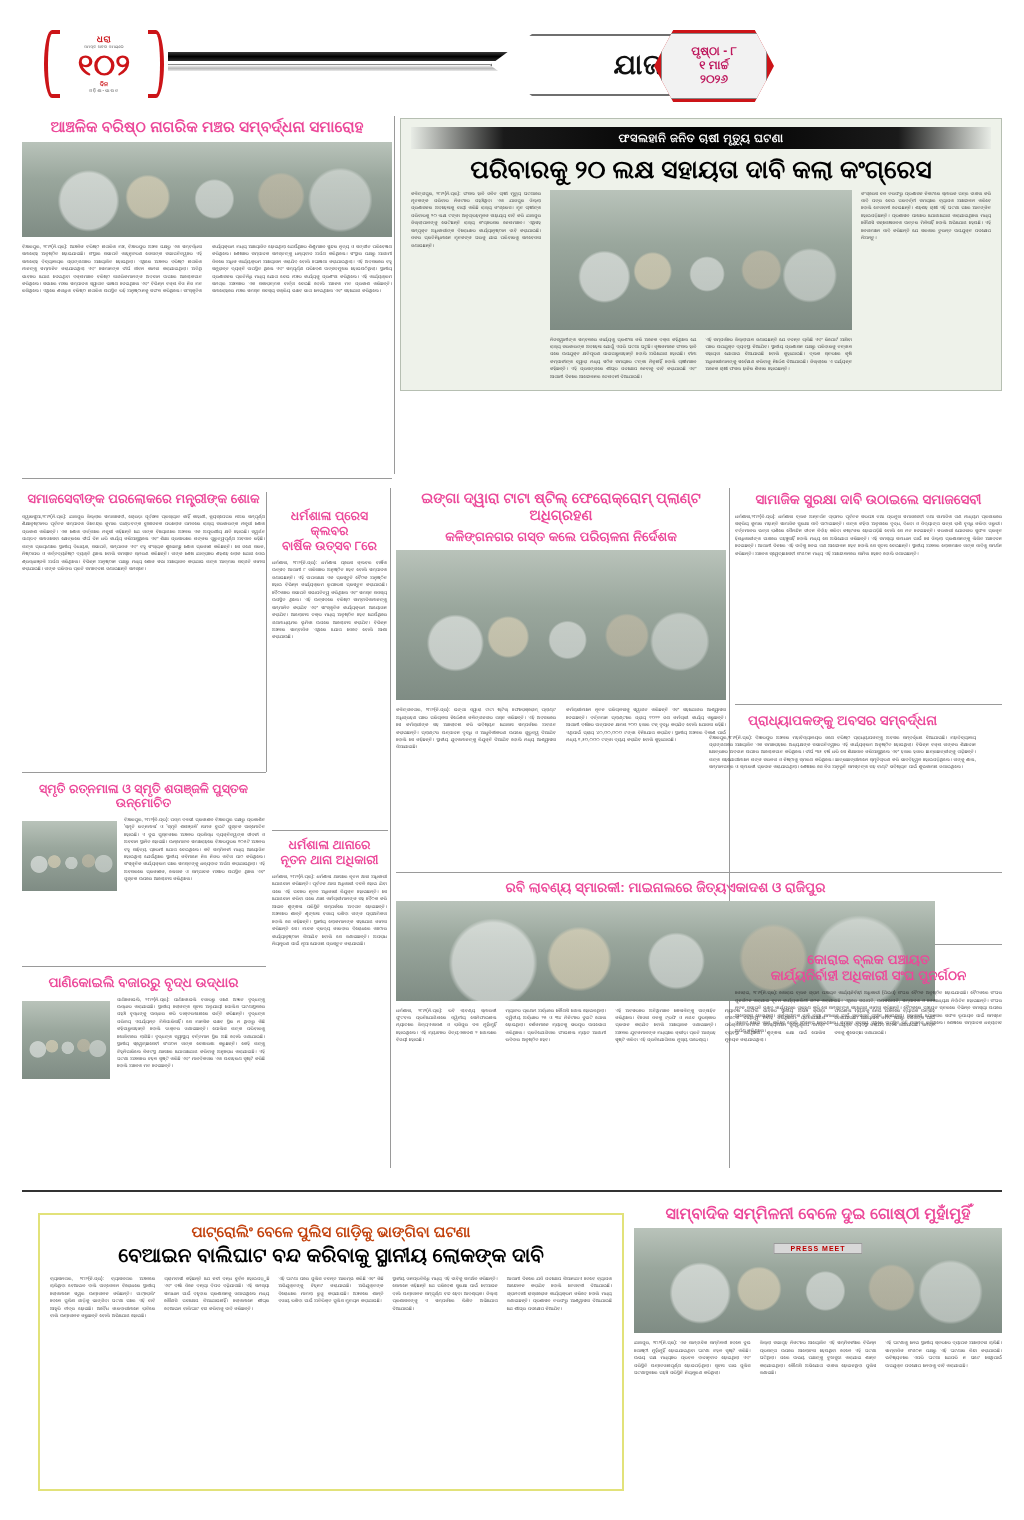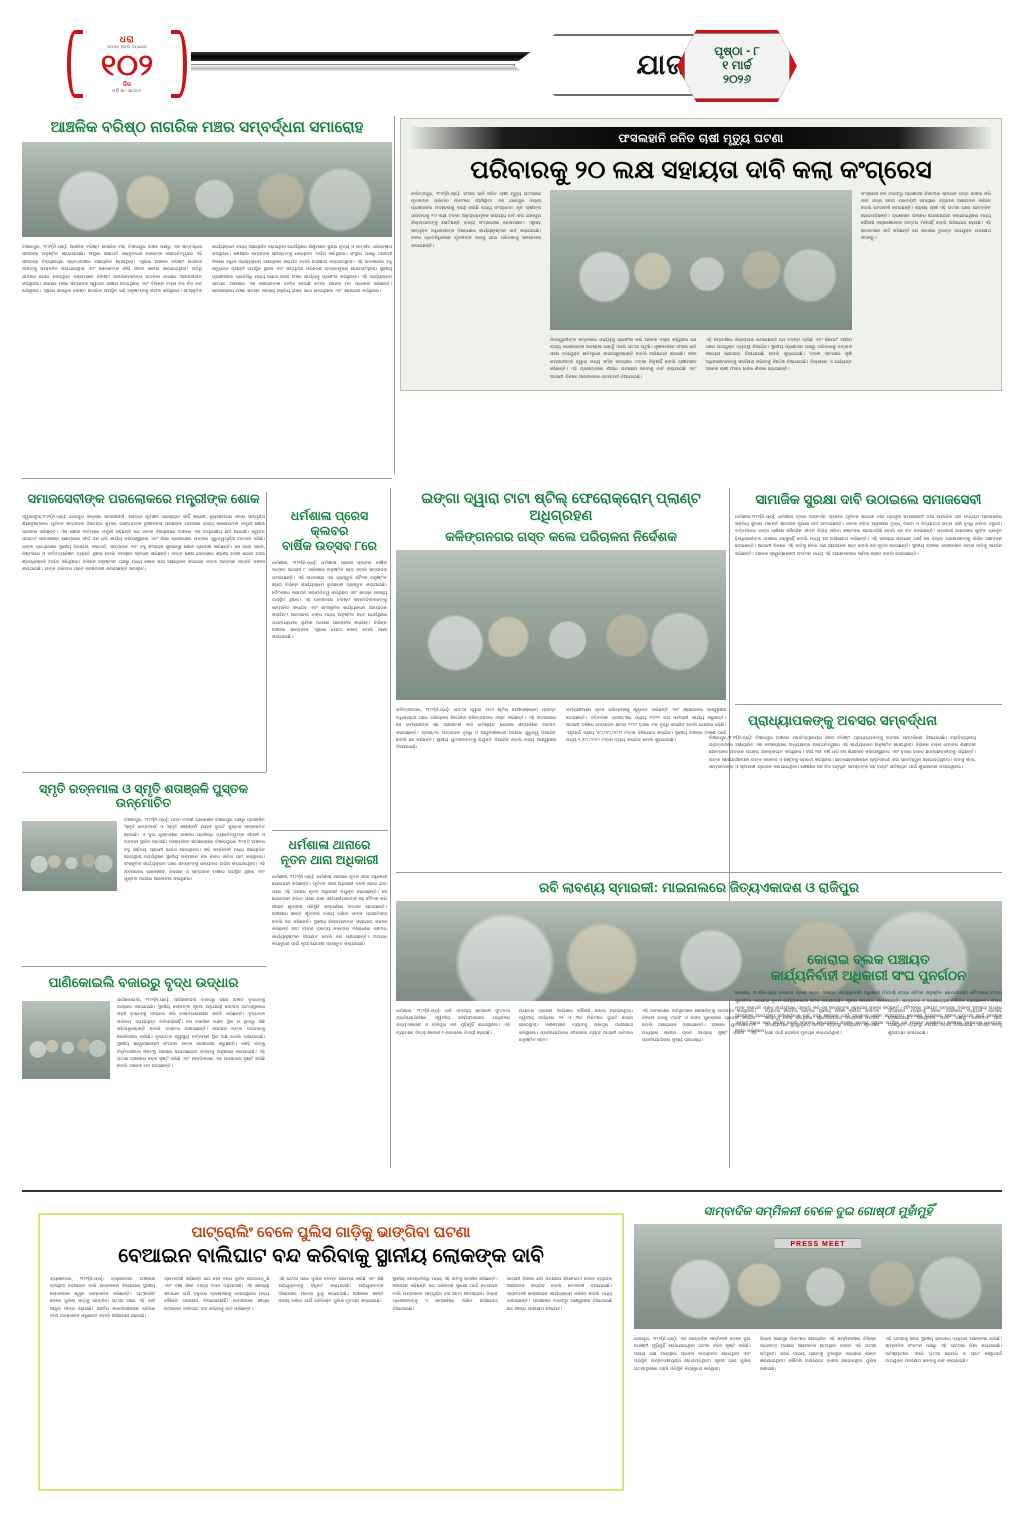--- a/index.html
+++ b/index.html
@@ -6,21 +6,21 @@
   html, body { margin:0; padding:0; }
   body {
     width:1024px; height:1520px;
     background:#ffffff;
     font-family:"Liberation Sans", sans-serif;
     position:relative;
     overflow:hidden;
   }
 
   
-  .masthead { position:relative; height:100px; width:816px;margin-left:23px; }
+  .masthead { position:relative; height:100px; width:816px; }
   .logo-box{
     position:absolute; left:44px; top:28px; width:120px; height:72px;
     display:flex; align-items:center; justify-content:center;
   }
   .logo-bracket{
     position:absolute; top:2px; bottom:2px; width:16px;
     border:4px solid #cc1418; border-radius:50%/50%;
   }
   .logo-bracket.l{ left:0; border-right:none; border-top-right-radius:0; border-bottom-right-radius:0;}
   .logo-bracket.r{ right:0; border-left:none; border-top-left-radius:0; border-bottom-left-radius:0;}
@@ -53,25 +53,25 @@
     background:#cc1418;
     clip-path:polygon(16% 0,84% 0,100% 50%,84% 100%,16% 100%,0 50%);
     display:flex; align-items:center; justify-content:center;
   }
   .hex-inner{
     width:106px; height:66px; background:#f2f2f2; border:1px solid #888;
     border-radius:6px;
     display:flex; flex-direction:column; align-items:center; justify-content:center;
     line-height:1.15;
   }
-  .hex-inner div{ font-size:12px; color:#14532d; font-weight:bold; }
+  .hex-inner div{ font-size:12px; color:#be185d; font-weight:bold; }
 
   
   .page{ position:relative; width:1024px; }
-  .hl{ font-weight:bold; color:#15803d; text-align:center; line-height:1.15; }
+  .hl{ font-weight:bold; color:#ec4899; text-align:center; line-height:1.15; }
   .body-txt{
     font-size:4.6px; line-height:1.62; color:#2a2a2a; text-align:justify;
     word-spacing:.3px; letter-spacing:.05px;
   }
   .photo{ background:#c9cfc7; position:relative; overflow:hidden; }
   .photo::after{
     content:""; position:absolute; inset:0;
     background:
       radial-gradient(circle at 18% 62%, rgba(255,255,255,.5) 0 9%, transparent 10%),
       radial-gradient(circle at 34% 58%, rgba(235,220,190,.55) 0 8%, transparent 9%),
@@ -124,39 +124,39 @@
   #ll-1{ position:absolute; left:22px; top:782px; width:243px; }
   #ll-1 .hl{ font-size:12.5px; }
   #ll-1 .pic{ width:95px; height:70px; float:left; margin:5px 7px 3px 0; }
   #ll-2{ position:absolute; left:22px; top:975px; width:243px; }
   #ll-2 .hl{ font-size:13.5px; }
   #ll-2 .pic{ width:88px; height:78px; float:left; margin:5px 7px 3px 0; }
 
   #mid-mid2{ position:absolute; left:272px; top:838px; width:115px; }
   #mid-mid2 .hl{ font-size:12.5px; line-height:1.2;}
 
-  #sports{ position:absolute; left:396px; top:880px; width:606px; }
+  #sports{ position:absolute; left:396px; top:880px; width:539px; }
   #sports .hl{ font-size:13.5px; }
   #sports .pic{ height:100px; margin-top:5px; }
 
   #mr-2{ position:absolute; left:709px; top:713px; width:267px; }
   #mr-2 .hl{ font-size:13.5px; }
   #mr-3{ position:absolute; left:735px; top:952px; width:267px; }
   #mr-3 .hl{ font-size:13.5px; line-height:1.2; }
 
   
   #bottom-box{
     position:absolute; left:38px; top:1213px; width:586px; height:278px;
     background:#fff; border:2px solid #e2e27a; padding:8px 10px;
   }
   #bottom-box .k{ font-size:15px; font-weight:bold; text-align:center; color:#c2410c; }
   #bottom-box .h{ font-size:20px; font-weight:bold; text-align:center; color:#000; margin-top:3px; line-height:1.15;}
 
   #bottom-right{ position:absolute; left:634px; top:1205px; width:368px; }
-  #bottom-right .hl{ font-size:12px;font-style:italic; }
+  #bottom-right .hl{ font-size:16px; }
   #bottom-right .pic{ height:105px; margin-top:5px; }
 
   .odia{ font-family:"Liberation Sans", sans-serif; }
 </style>
 </head>
 <body>
 
 <div class="page">
 
   <div class="masthead">

